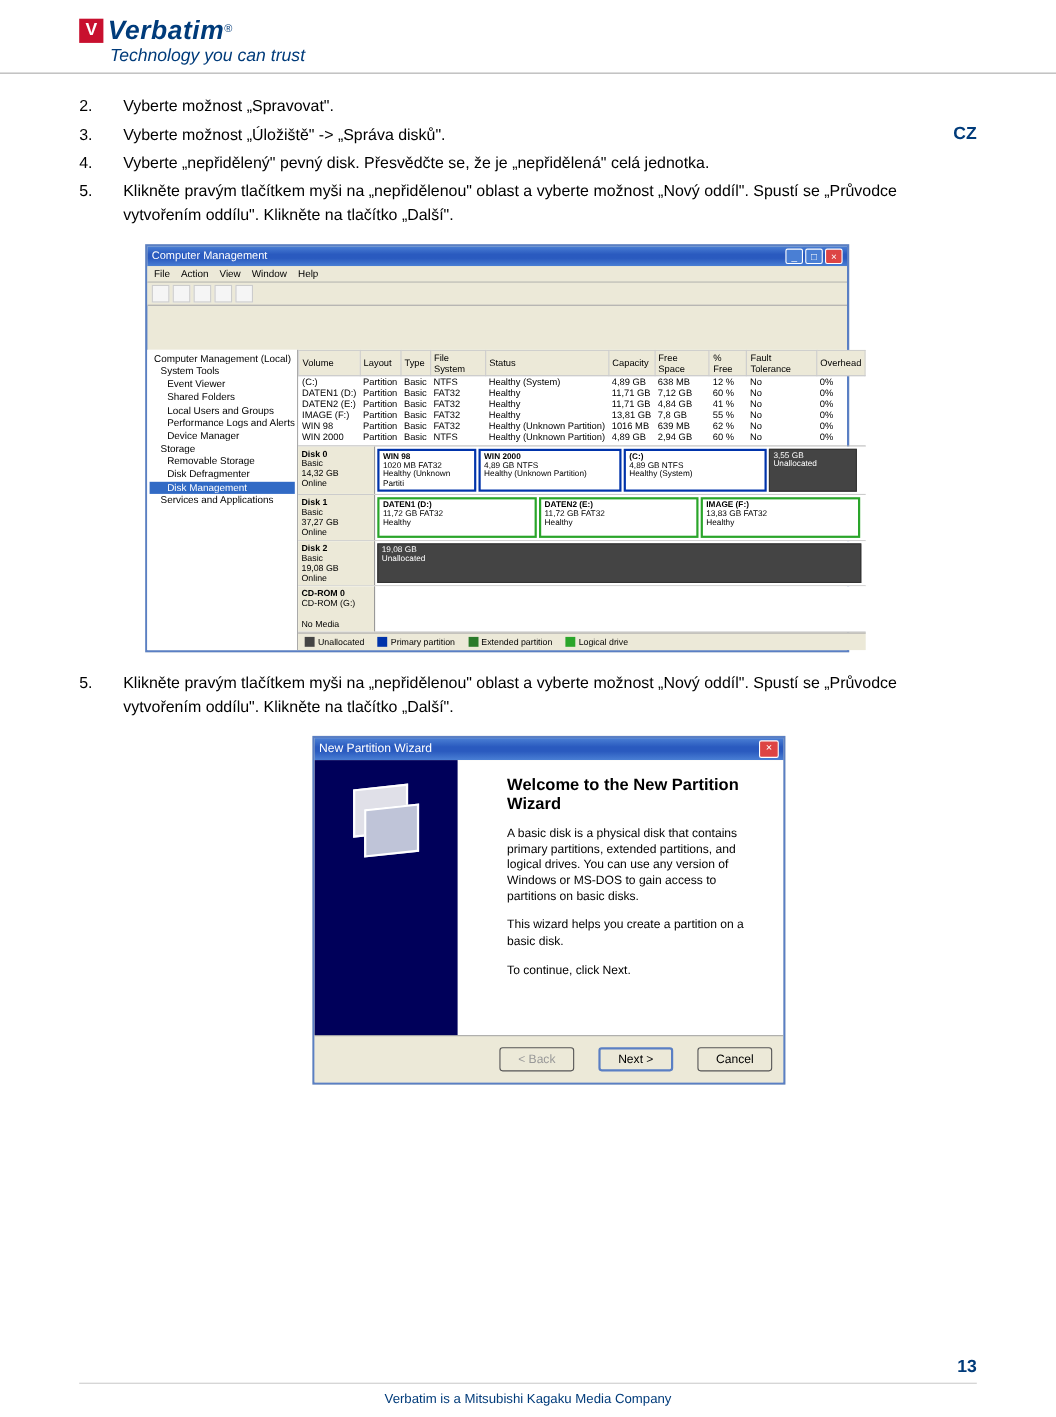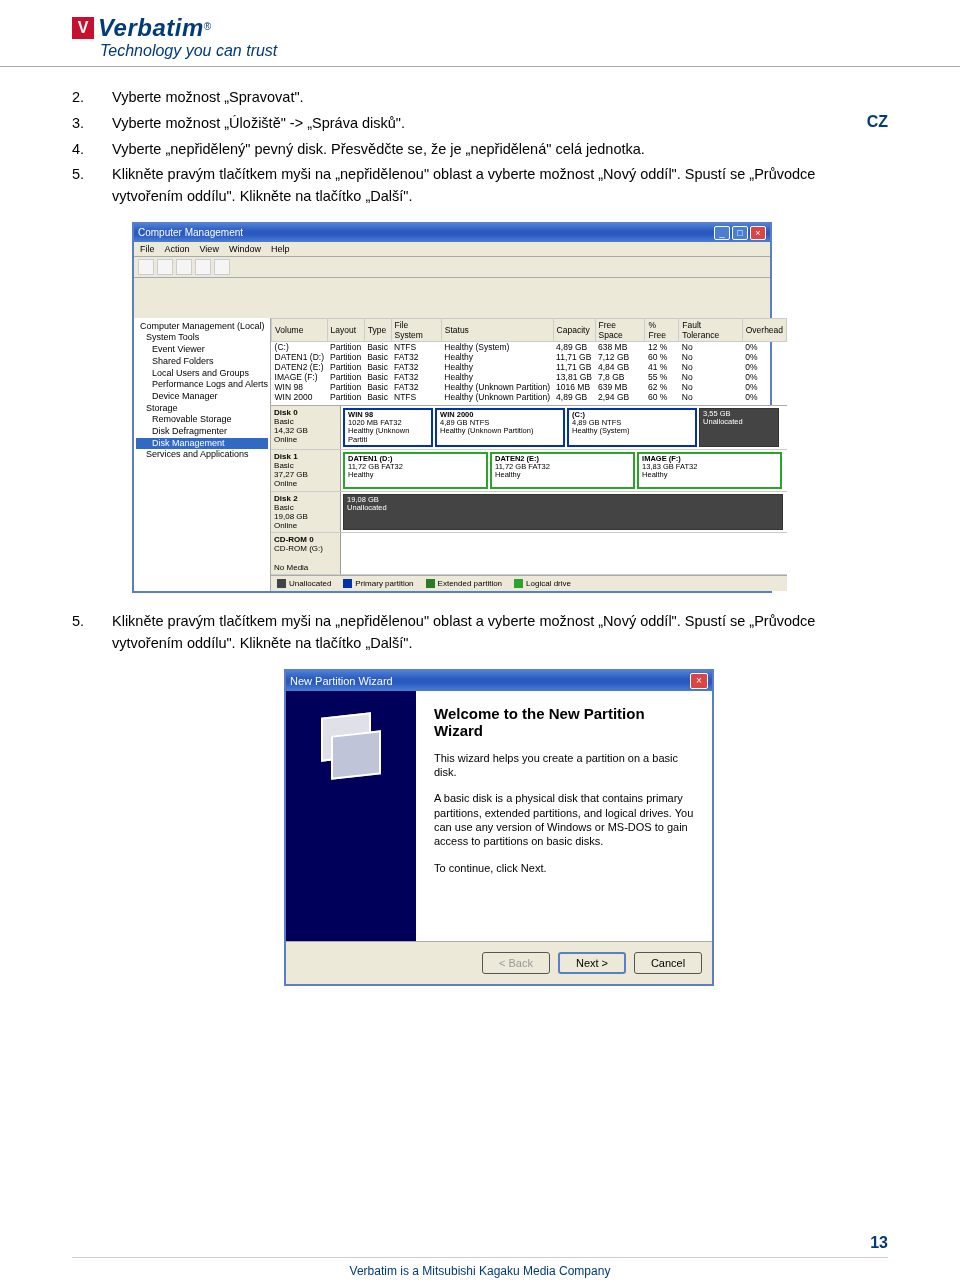--- a/index.html
+++ b/index.html
@@ -118,21 +118,21 @@
     color: #fff; height: 20px;
     display: flex; align-items: center; justify-content: space-between;
     padding: 0 4px; font-size: 11px;
   }
   .wiz-title .close {
     width: 18px; height: 16px; background: #d44;
     border: 1px solid #fff; border-radius: 2px;
     display: flex; align-items: center; justify-content: center;
     font-size: 10px; color: #fff;
   }
-  .wiz-body { display: flex; height: 250px; background: #fff; }
+  .wiz-body { display: flex; height: 250px; background: #fff; gap: 27px; }
   .wiz-banner {
     width: 130px; background: #00005a;
     display: flex; align-items: flex-start; justify-content: center;
     padding-top: 24px;
   }
   .wiz-banner .disks {
     width: 60px; height: 70px; position: relative;
   }
   .wiz-banner .disk {
     width: 50px; height: 44px; background: #e0e0e8;
@@ -142,21 +142,21 @@
   .wiz-banner .disk.d1 { top: 0; left: 0; }
   .wiz-banner .disk.d2 { top: 18px; left: 10px; background: #bfc4d8; }
   .wiz-content { flex: 1; padding: 14px 18px; font-size: 11px; color: #000; }
   .wiz-content h2 {
     font-family: "Trebuchet MS", Arial; font-size: 15px; font-weight: bold;
     margin-bottom: 12px;
   }
   .wiz-content p { margin-bottom: 12px; line-height: 1.3; }
   .wiz-buttons {
     background: #ece9d8; padding: 10px; display: flex;
-    justify-content: flex-end; gap: 8px; border-top: 1px solid #aaa;
+    justify-content: flex-end; gap: 22px; border-top: 1px solid #aaa;
   }
   .wiz-btn {
     min-width: 68px; height: 22px; font-size: 11px;
     background: #ece9d8; border: 1px solid #555; border-radius: 3px;
     display: flex; align-items: center; justify-content: center;
   }
   .wiz-btn.disabled { color: #999; }
   .wiz-btn.focus { border: 2px solid #5a7fc4; }
 
   .footer {
@@ -392,22 +392,22 @@
       </div>
       <div class="wiz-body">
         <div class="wiz-banner">
           <div class="disks">
             <div class="disk d1"></div>
             <div class="disk d2"></div>
           </div>
         </div>
         <div class="wiz-content">
           <h2>Welcome to the New Partition Wizard</h2>
+          <p>A basic disk is a physical disk that contains primary partitions, extended partitions, and logical drives. You can use any version of Windows or MS-DOS to gain access to partitions on basic disks.</p>
           <p>This wizard helps you create a partition on a basic disk.</p>
-          <p>A basic disk is a physical disk that contains primary partitions, extended partitions, and logical drives. You can use any version of Windows or MS-DOS to gain access to partitions on basic disks.</p>
           <p>To continue, click Next.</p>
         </div>
       </div>
       <div class="wiz-buttons">
         <div class="wiz-btn disabled">&lt; Back</div>
         <div class="wiz-btn focus">Next &gt;</div>
         <div class="wiz-btn">Cancel</div>
       </div>
     </div>
   </div>

